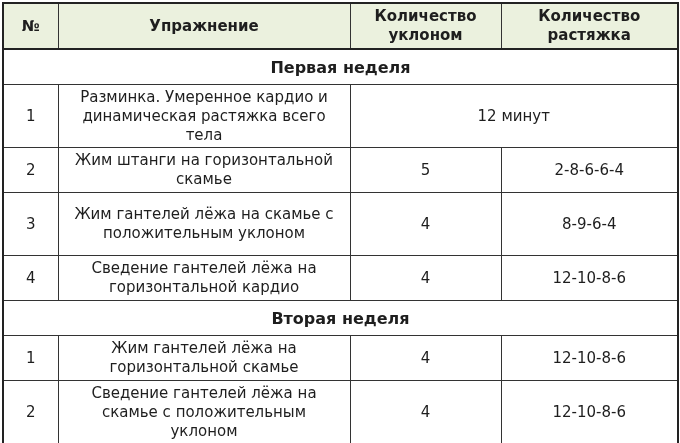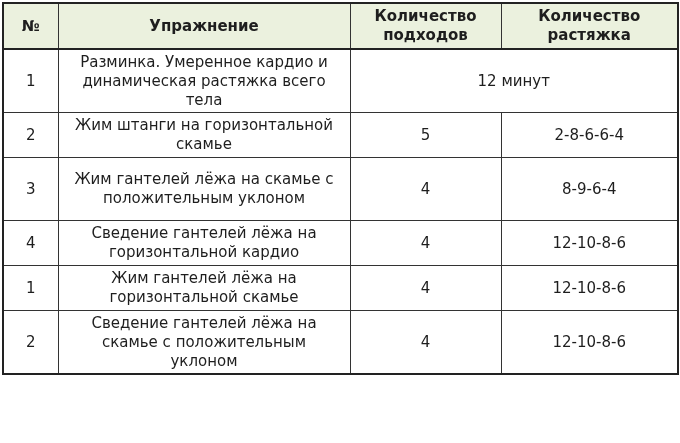--- a/index.html
+++ b/index.html
@@ -60,25 +60,28 @@
     <colgroup>
       <col class="c-num">
         <col class="c-ex">
         <col class="c-sets">
         <col class="c-reps">
     </colgroup>
     <thead>
       <tr>
         <th>№</th>
         <th>Упражнение</th>
-        <th>Количество подходов</th>
+        <th>Количество уклоном</th>
         <th>Количество растяжка</th>
       </tr>
     </thead>
     <tbody id="table-body">
+    <tr>
+          <td class="section-title" colspan="4">Первая неделя</td>
+        </tr>
         <tr class="data-row tall-row">
           <td>1</td>
           <td class="exercise-cell">Разминка. Умеренное кардио и динамическая растяжка всего тела</td>
           <td colspan="2">12 минут</td>
         </tr>
         <tr class="data-row">
           <td>2</td>
           <td class="exercise-cell">Жим штанги на горизонтальной скамье</td>
           <td>5</td>
           <td>2-8-6-6-4</td>
@@ -88,20 +91,23 @@
           <td class="exercise-cell">Жим гантелей лёжа на скамье с положительным уклоном</td>
           <td>4</td>
           <td>8-9-6-4</td>
         </tr>
         <tr class="data-row">
           <td>4</td>
           <td class="exercise-cell">Сведение гантелей лёжа на горизонтальной кардио</td>
           <td>4</td>
           <td>12-10-8-6</td>
         </tr>
+        <tr>
+          <td class="section-title" colspan="4">Вторая неделя</td>
+        </tr>
         <tr class="data-row">
           <td>1</td>
           <td class="exercise-cell">Жим гантелей лёжа на горизонтальной скамье</td>
           <td>4</td>
           <td>12-10-8-6</td>
         </tr>
         <tr class="data-row tall-row">
           <td>2</td>
           <td class="exercise-cell">Сведение гантелей лёжа на скамье с положительным уклоном</td>
           <td>4</td>

